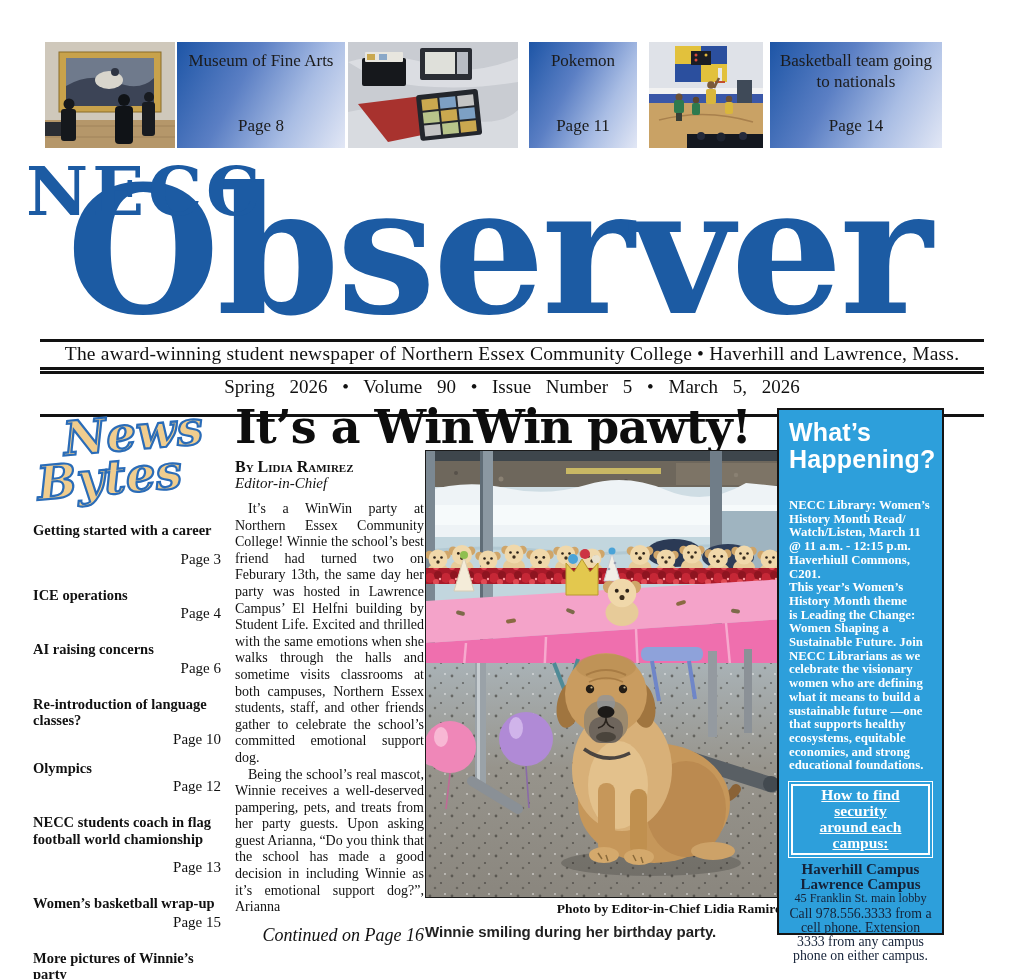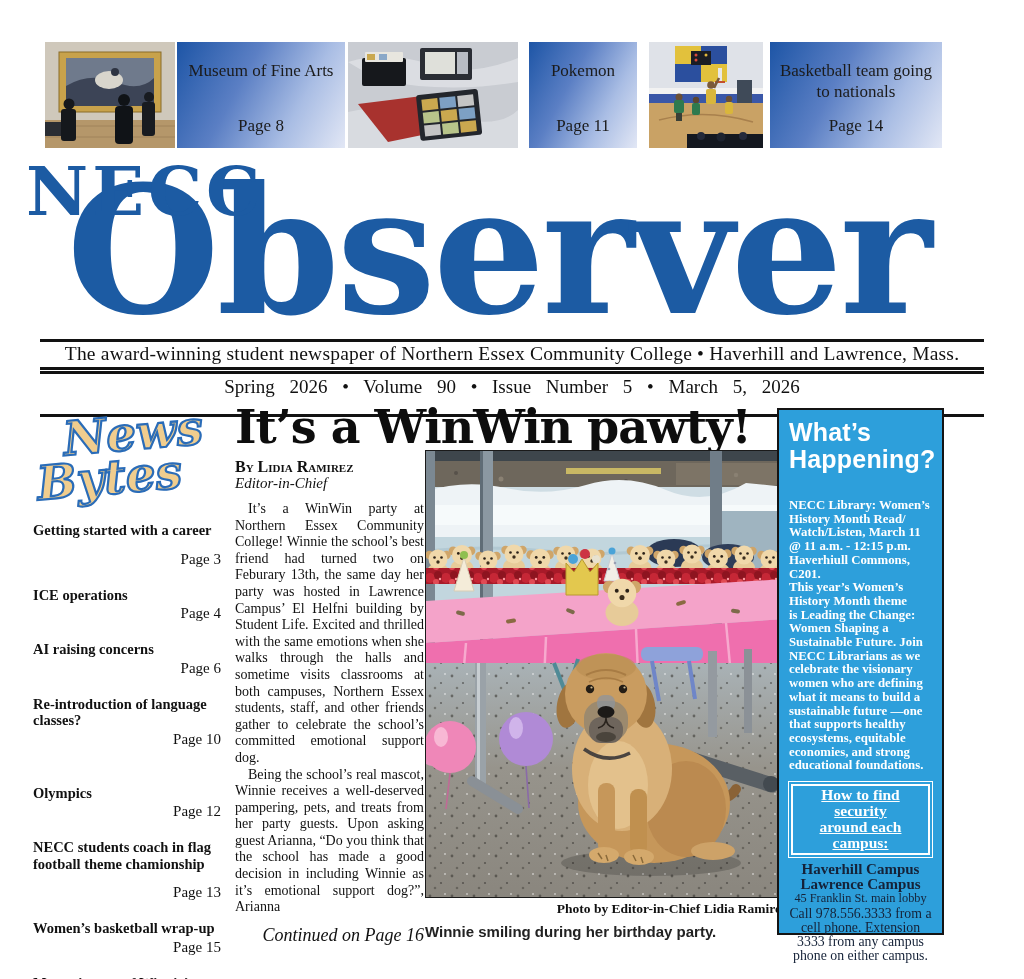--- a/index.html
+++ b/index.html
@@ -3,21 +3,21 @@
 <meta charset="utf-8">
 <style>
   html,body{margin:0;padding:0;background:#ffffff;}
   body{width:1024px;height:979px;position:relative;font-family:"Liberation Serif","DejaVu Serif",serif;color:#111;overflow:hidden;}
 
   
   .banner-cell{position:absolute;top:42px;height:106px;overflow:hidden;}
   .banner-photo svg{display:block;width:100%;height:100%;}
   .teaser{background:linear-gradient(118deg,#1d55a6 0%,#5b7fc4 38%,#a9bde4 70%,#e2e7f5 100%);
           display:flex;flex-direction:column;align-items:center;justify-content:space-between;
-          padding:18px 6px 12px;box-sizing:border-box;}
+          padding:8px 6px 12px;box-sizing:border-box;}
   .teaser-title{font-size:17px;color:#1b1b1b;text-align:center;line-height:1.25;}
   .teaser-page{font-size:17px;color:#1b1b1b;text-align:center;}
 
   
   .masthead{position:absolute;left:26px;right:54px;top:156px;height:178px;}
   .mast-top{position:absolute;top:0;left:0;right:0;text-align:left;
             font-family:"DejaVu Serif",serif;font-weight:800;font-size:68px;line-height:70px;
             letter-spacing:4px;color:#1c5ba3;}
   .mast-main{position:absolute;top:8px;left:0;right:0;text-align:center;white-space:nowrap;
             font-family:"DejaVu Serif",serif;font-weight:800;font-size:176px;line-height:176px;
@@ -37,21 +37,21 @@
            color:#f0cd8e;-webkit-text-stroke:2.2px #2a6cb8;text-shadow:0 0 1px #2a6cb8;
            font-size:47px;line-height:40px;margin:6px 0 26px 2px;}
   .nb-logo .l1{padding-left:30px;display:block;}
   .nb-logo .l2{display:block;margin-top:2px;}
   .nb-item{margin-bottom:19px;}
   .nb-title{font-weight:bold;font-size:14.5px;line-height:16.5px;}
   .nb-page{text-align:right;font-size:15px;margin-top:2px;padding-right:2px;}
   .nb-item:nth-of-type(1){margin-bottom:26px}
   .nb-item:nth-of-type(1) .nb-page{margin-top:9px}
   .nb-item:nth-of-type(2) .nb-page{margin-top:12px}
-  .nb-item:nth-of-type(5){margin-bottom:37px}
+  .nb-item:nth-of-type(5){margin-bottom:12px}
   .nb-item:nth-of-type(7) .nb-page{margin-top:12px}
 
   
   .center-col{position:absolute;left:235px;top:403px;width:560px;height:576px;}
   .headline{font-family:"DejaVu Serif",serif;font-weight:800;font-size:46px;line-height:48px;
             letter-spacing:-1px;color:#0d0d0d;white-space:nowrap;}
   .byline{margin-top:8px;font-variant:small-caps;font-weight:bold;font-size:16px;line-height:16px;}
   .byline-role{font-style:italic;font-size:15px;line-height:17px;}
   .body-text{width:189px;margin-top:9px;font-size:14px;line-height:16.6px;text-align:justify;}
   .body-text p{margin:0;text-indent:13px;}
@@ -209,21 +209,21 @@
   </div>
   <div class="nb-item">
     <div class="nb-title">Re-introduction of language classes?</div>
     <div class="nb-page">Page 10</div>
   </div>
   <div class="nb-item">
     <div class="nb-title">Olympics</div>
     <div class="nb-page">Page 12</div>
   </div>
   <div class="nb-item">
-    <div class="nb-title">NECC students coach in flag football theme chamionship</div>
+    <div class="nb-title">NECC students coach in flag football world chamionship</div>
     <div class="nb-page">Page 13</div>
   </div>
   <div class="nb-item">
     <div class="nb-title">Women’s basketball wrap-up</div>
     <div class="nb-page">Page 15</div>
   </div>
   <div class="nb-item">
     <div class="nb-title">More pictures of Winnie’s party</div>
 
   </div>

